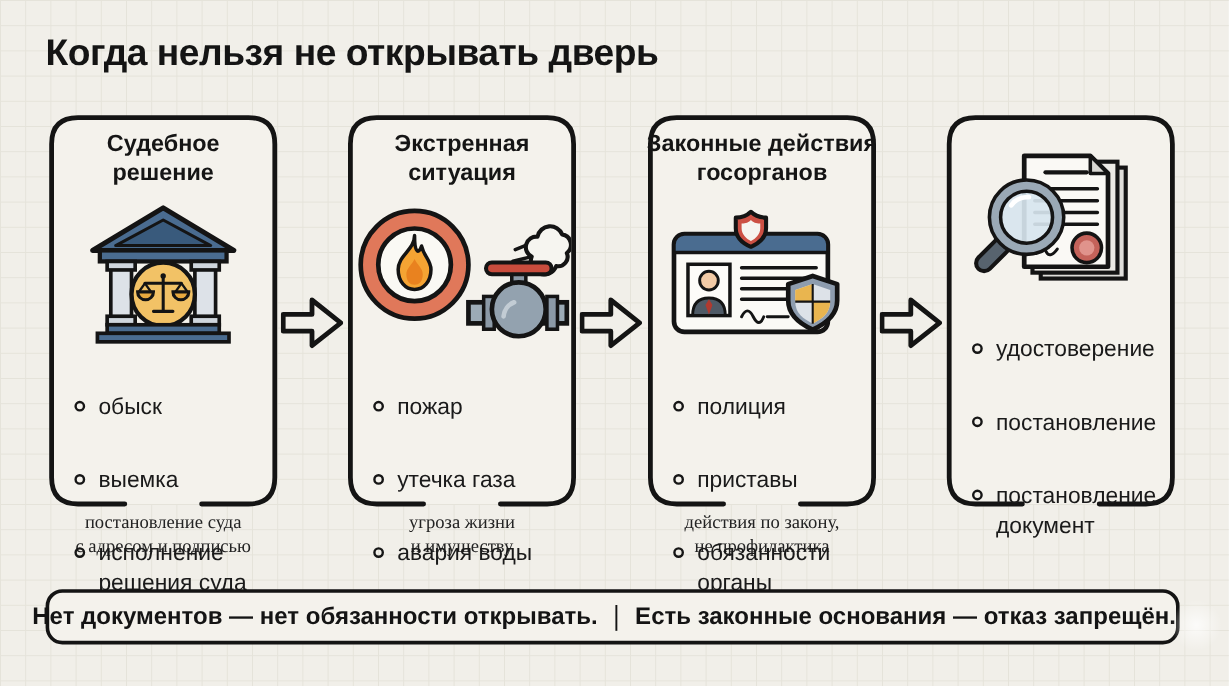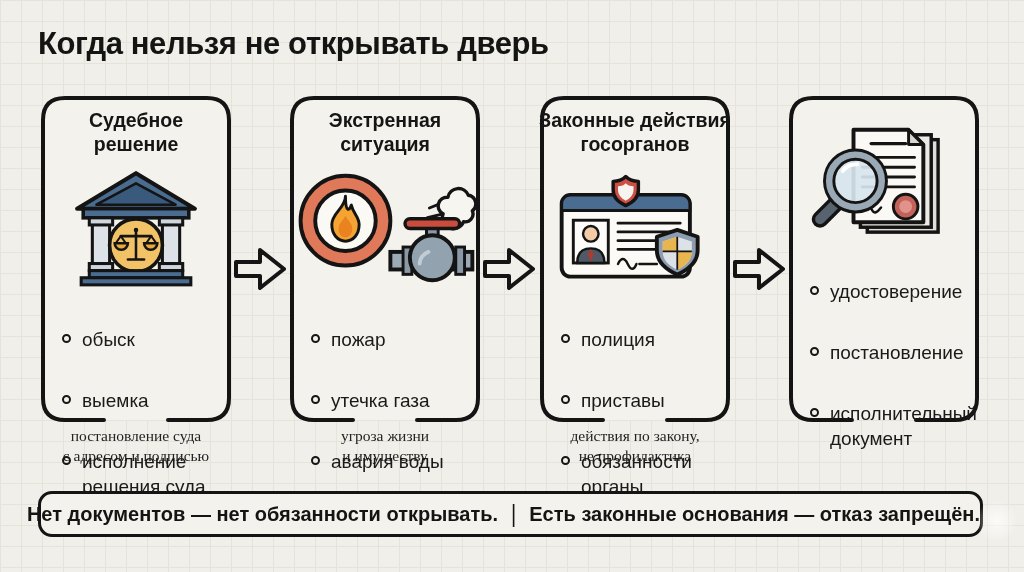--- a/index.html
+++ b/index.html
@@ -238,21 +238,21 @@
           <li>
               <span class="bullet-marker"></span>
               <span>удостоверение</span>
             </li>
           <li>
               <span class="bullet-marker"></span>
               <span>постановление</span>
             </li>
           <li>
               <span class="bullet-marker"></span>
-              <span>исполнительный документ</span>
+              <span>постановление документ</span>
             </li>
         </ul>
       </div>
     </div>
   </div>
 
   <svg class="flow-arrow arrow-1" viewBox="0 0 52 44">
     <path d="M2 15 H26 V3 L50 22 L26 41 V29 H2 Z" fill="#f1efe9" stroke="#141414" stroke-width="4" stroke-linejoin="round"></path>
   </svg>
   <svg class="flow-arrow arrow-2" viewBox="0 0 52 44">

